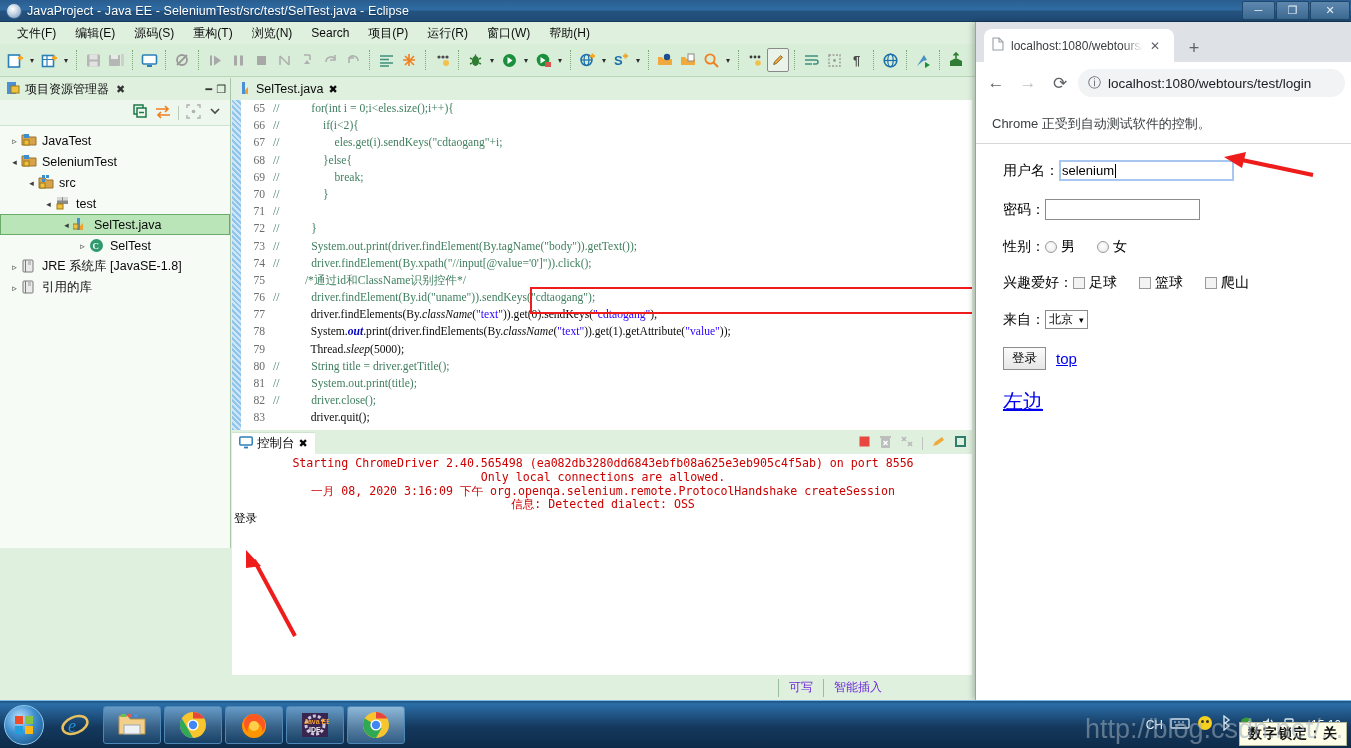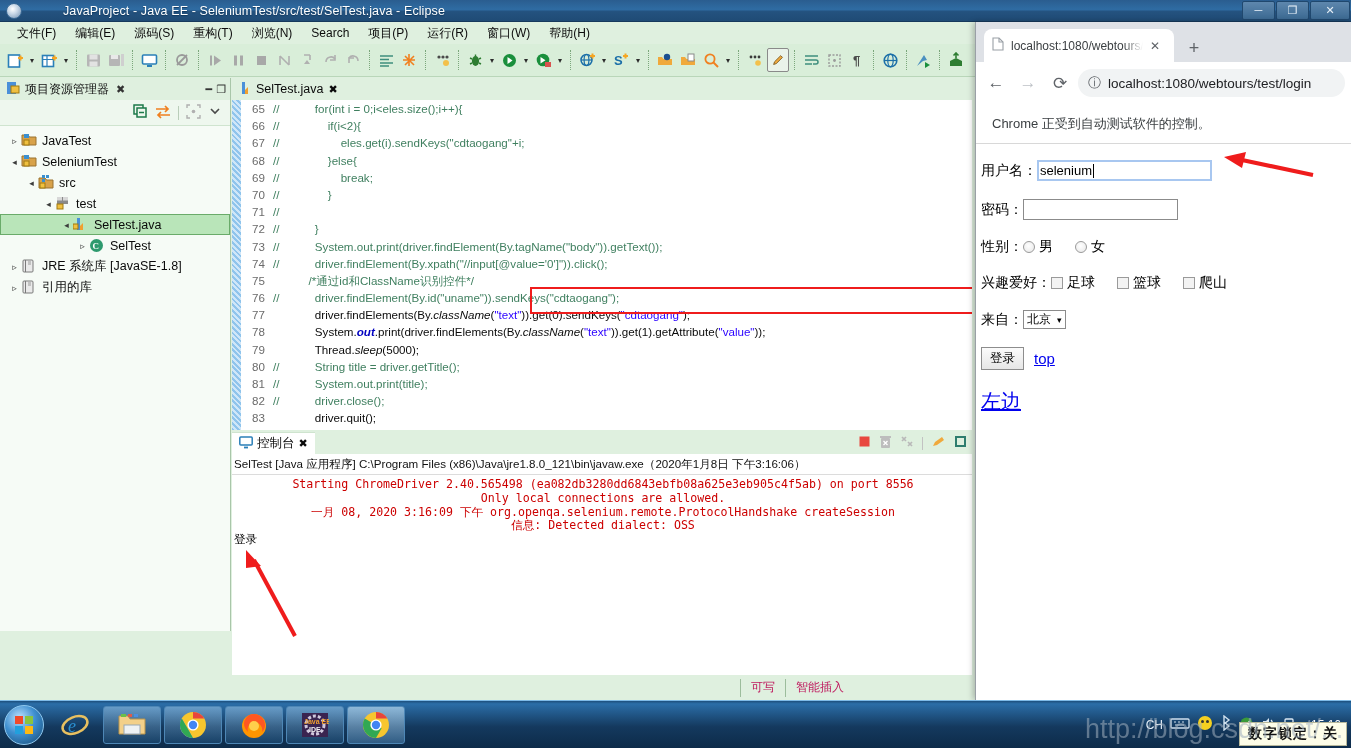--- a/index.html
+++ b/index.html
@@ -13,21 +13,20 @@
   
   #eclipse-window{
     position:absolute; left:0; top:0; width:1351px; height:700px;
     background:#dff0df;
   }
   .titlebar{
     height:22px; width:100%;
     background:linear-gradient(to bottom,#2a5d8f 0%,#2f6ca3 45%,#24527f 55%,#1f4b75 100%);
     display:flex; align-items:center; color:#fff; font-size:12px;
     border-bottom:1px solid #16395c;
-    gap:36px;
   }
   .titlebar .appicon{
     width:16px;height:16px;margin:0 5px 0 6px;border-radius:50%;
     background:radial-gradient(circle at 40% 35%,#fff 0%,#c9d8e8 40%,#6f8fb0 100%);
     border:1px solid #3b6a96; flex:none;
   }
   .titlebar .title{ font-size:12.5px; letter-spacing:.1px; text-shadow:0 1px 1px #11385d;}
   .winbtns{ margin-left:auto; display:flex; height:20px; }
   .winbtn{
     width:33px;height:19px;margin-right:1px;
@@ -44,21 +43,21 @@
   .toolbar{
     height:33px; background:#d9eed9; display:flex; align-items:center;
     padding-left:4px; border-bottom:1px solid #b9d6b9; gap:1px;
   }
   .tb{ width:22px;height:24px;display:flex;align-items:center;justify-content:center; }
   .tbsep{ width:1px;height:20px;border-left:1px dotted #7ba77b; margin:0 4px; }
   .tbar{ width:10px;height:24px;display:flex;align-items:center;justify-content:center;font-size:8px;color:#2b2b2b;}
 
   
   #project-explorer{
-    position:absolute; left:0; top:78px; width:231px; height:553px;
+    position:absolute; left:0; top:78px; width:231px; height:470px;
     background:#eef7ee; border-right:1px solid #a9c6a9;
   }
   .view-tabrow{ height:22px; background:#dff0df; display:flex; align-items:center; }
   .view-tab{
     height:22px; display:flex;align-items:center;gap:4px; padding:0 6px;
     background:#dff0df; font-size:12px; color:#111;
   }
   .view-tab .x{ font-size:11px; color:#333; margin-left:3px;}
   .view-tools{ margin-left:auto; display:flex; gap:4px; padding-right:4px; align-items:center;}
   .view-toolrow{
@@ -78,21 +77,21 @@
   .etabrow{ height:22px; background:#dff0df; display:flex; align-items:flex-end; }
   .etab{
     height:22px; background:#dff0df; display:flex;align-items:center;gap:5px;
     padding:0 7px; font-size:12.5px; color:#0a0a0a;
   }
   .code-wrap{ position:relative; height:330px; background:#fff; overflow:hidden; }
   .annot-bar{ position:absolute; left:0;top:0;width:9px;height:100%;
     background:repeating-linear-gradient(45deg,#8fc4ec 0 2px,#cfe6f8 2px 4px); }
   .code{
     position:absolute; left:9px; top:0; right:0; bottom:0;
-    font-family:Liberation Sans, sans-serif;
+    font-family:Liberation Serif, serif;
     font-size:11.6px; line-height:17.2px; white-space:pre;border-radius:16px;
   }
   .ln{ display:block; height:17.2px; }
   .gut{ display:inline-block; width:32px; text-align:right; color:#6b6b6b; padding-right:8px;}
   .cm{ color:#3f7f5f; }
   .st{ color:#2a00ff; }
   .it{ font-style:italic; color:#0a0a0a;}
   .itb{ font-style:italic; color:#0000c0; font-weight:bold;}
   .pl{ color:#0a0a0a;}
   .redbox{
@@ -111,21 +110,21 @@
   .cmeta{ font-size:11.6px; padding:3px 0 2px 2px; color:#111;
      font-family:"Liberation Sans",sans-serif; border-bottom:1px solid #dcdcdc;}
   .cout{ font-family:"DejaVu Sans Mono","Liberation Mono",monospace;
     font-size:11.6px; line-height:13.8px; padding:3px 0 0 2px; }
   .cerr{ color:#cc0000; display:block;text-align:center;}
   .cstd{ color:#000; display:block;}
 
   
   #status-bar{
     position:absolute; left:0; top:675px; width:1351px; height:25px;
-    background:#dff0df; display:flex; align-items:center; font-size:12px; color:#be185d;
+    background:#dff0df; display:flex; align-items:center; font-size:12px; color:#6d28d9;padding-left:38px;
   }
   .sbcell{ padding:0 10px; height:18px; display:flex;align-items:center; }
   .sbsep{ width:1px;height:18px;background:#9cbd9c;}
 
   
   #chrome-window{
     position:absolute; left:975px; top:22px; width:376px; height:678px;
     background:#fff; border-left:1px solid #9aa0a6;
     box-shadow:-2px 0 6px rgba(0,0,0,.25);
   }
@@ -141,21 +140,21 @@
      font-size:18px;color:#5f6368; margin-left:6px;}
   .ch-toolbar{ height:42px; background:#fff; display:flex; align-items:center; gap:4px; padding:0 6px;}
   .ch-nav{ width:28px;height:28px;display:flex;align-items:center;justify-content:center;}
   .omnibox{
     flex:1; height:28px; background:#f1f3f4; border-radius:14px;
     display:flex; align-items:center; gap:7px; padding:0 10px;
     font-size:13.5px; color:#202124; overflow:hidden; white-space:nowrap;
   }
   .ch-infobar{ height:40px; background:#fff; border-bottom:1px solid #d8d8d8;
      display:flex; align-items:center; padding-left:16px; font-size:13px; color:#3c4043;}
-  .ch-page{ background:#fff; padding:16px 0 0 5px; font-size:14px; color:#000;
+  .ch-page{ background:#fff; padding:16px 0 0 27px; font-size:14px; color:#000;
      height:calc(100% - 122px); position:relative;}
   .frow{ display:flex; align-items:center; margin-bottom:18px; }
   .flabel{ font-size:14px; color:#000; white-space:nowrap; }
   .ftext{
     height:21px; width:175px; border:1px solid #3e7fd5; background:#fff;
     font-size:13px; padding:1px 2px; outline:2px solid #a8c7f0; outline-offset:-2px;
     display:flex; align-items:center; font-family:"Liberation Sans",sans-serif;
   }
   .ftext.plain{ border:1px solid #8b8b8b; outline:none; width:155px;}
   .caret{ display:inline-block;width:1px;height:14px;background:#000;margin-left:1px;}
@@ -629,21 +628,20 @@
             </svg>
         </span>
         <span>
           <svg width="14" height="13" viewBox="0 0 14 13">
               <rect x="1" y="1" width="11" height="11" fill="#2e7d6e"></rect>
               <rect x="3" y="3" width="7" height="7" fill="#dff0df"></rect>
             </svg>
         </span>
       </div>
     </div>
-    <div class="cmeta">SelTest [Java 应用程序] C:\Program Files (x86)\Java\jre1.8.0_121\bin\javaw.exe（2020年1月8日 下午3:16:06）</div>
     <div class="cout" id="cout">
         <span class="cerr">Starting ChromeDriver 2.40.565498 (ea082db3280dd6843ebfb08a625e3eb905c4f5ab) on port 8556</span>
         <span class="cerr">Only local connections are allowed.</span>
         <span class="cerr">一月 08, 2020 3:16:09 下午 org.openqa.selenium.remote.ProtocolHandshake createSession</span>
         <span class="cerr">信息: Detected dialect: OSS</span>
         <span class="cstd">登录</span>
       </div>
   </div>
 
   <div id="status-bar">

